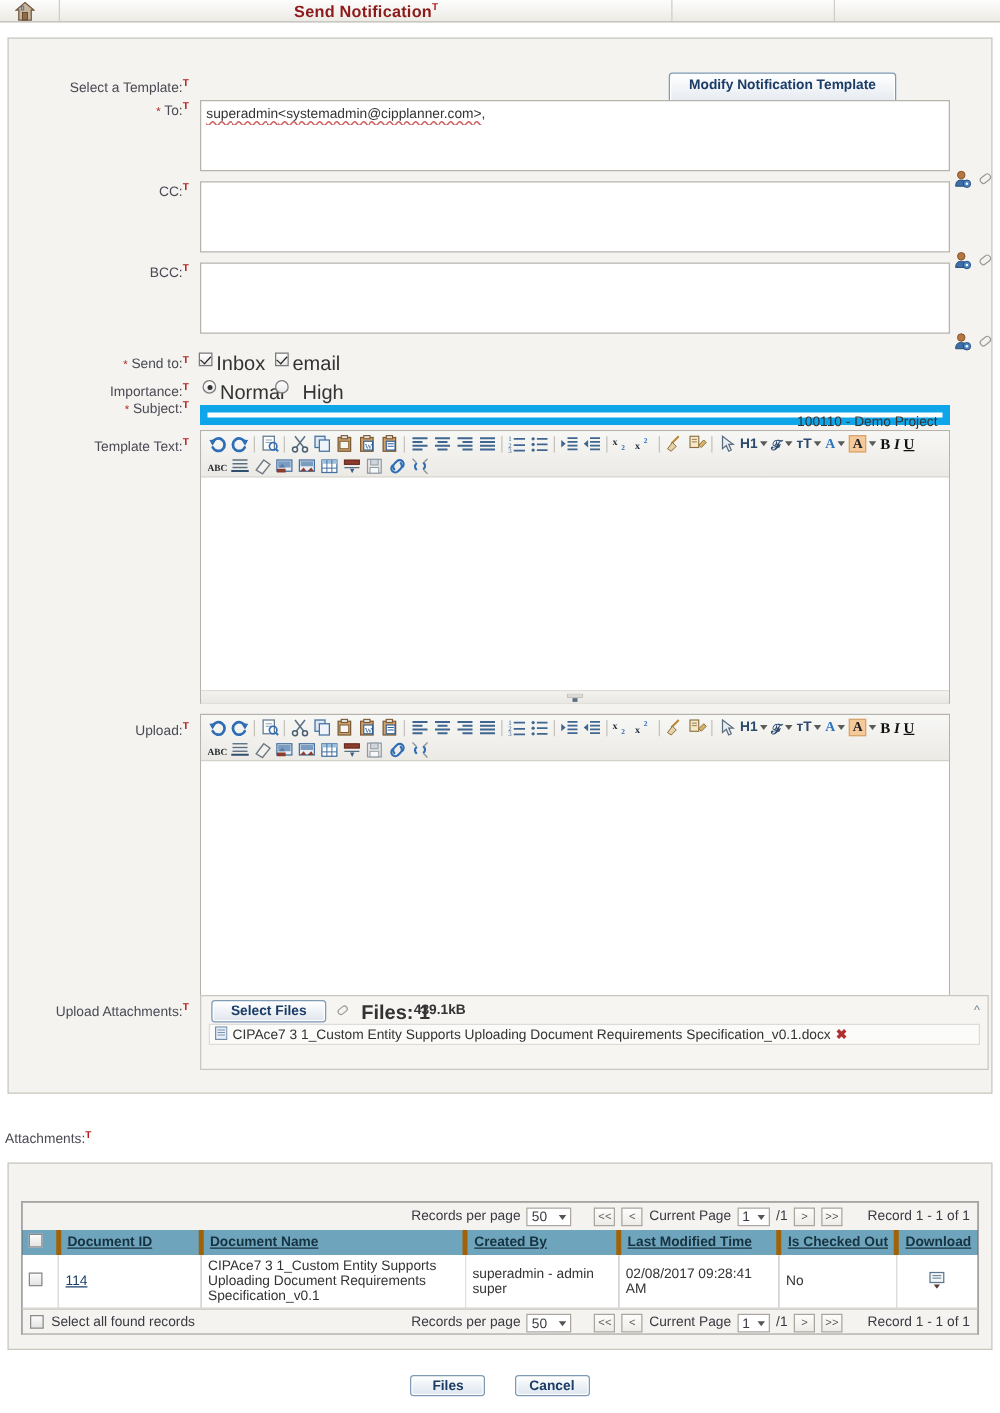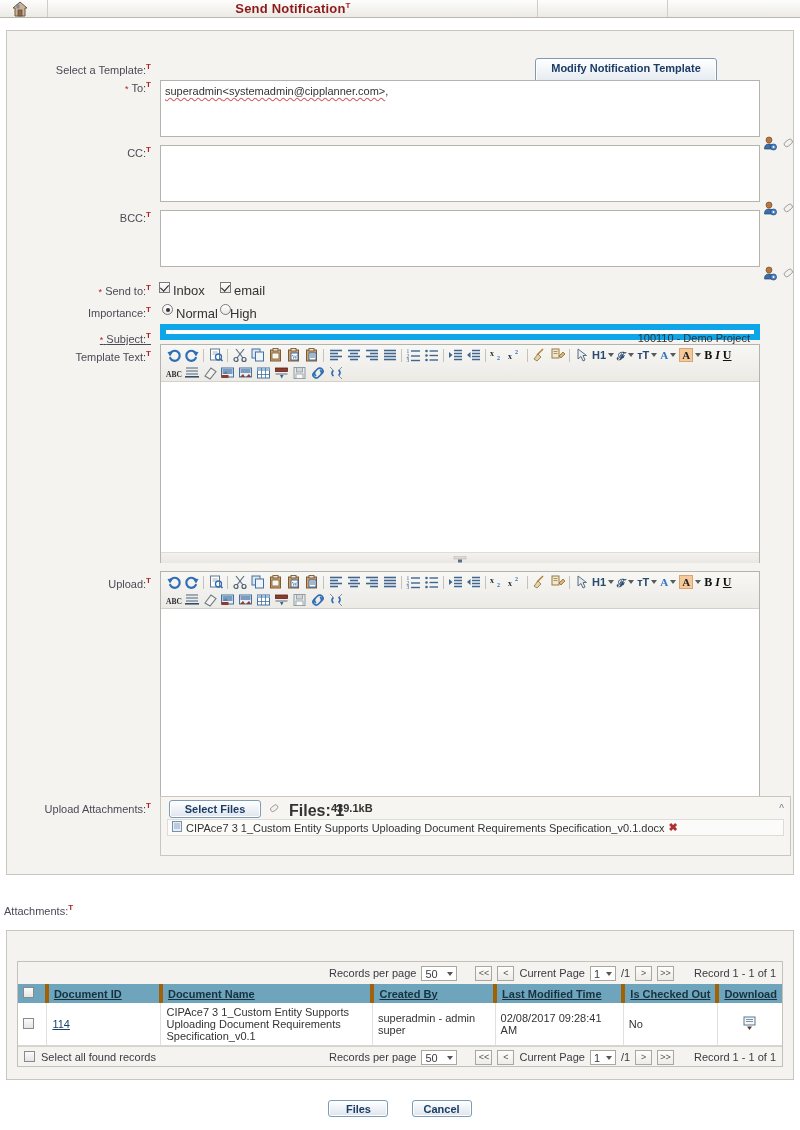--- a/index.html
+++ b/index.html
@@ -154,21 +154,21 @@
   .rdo.checked::after {
     content: "";
     position: absolute;
     left: 2.5px; top: 2.5px;
     width: 4px; height: 4px;
     border-radius: 50%;
     background: #333;
   }
   .inline-lbl {
     position: absolute;
-    font-size: 13px;
+    font-size: 16px;
     color: #333;
   }
 
   
   .editor {
     position: absolute;
     border: 1px solid #b5b3ab;
     background: #fff;
   }
   .etoolbar {
@@ -509,23 +509,23 @@
   <span class="inline-lbl" style="left:166px;top:252px;">Inbox</span>
   <span class="cbx checked" style="left:213px;top:251px;"></span>
   <span class="inline-lbl" style="left:227px;top:252px;">email</span>
 
   <div class="lbl" style="left:0;top:274px;width:144px;">
     <span>Importance:</span><span class="sup-t">T</span>
   </div>
   <span class="rdo checked" style="left:155px;top:273px;"></span>
   <span class="inline-lbl" style="left:169px;top:275px;">Normal</span>
   <span class="rdo" style="left:213px;top:273px;"></span>
-  <span class="inline-lbl" style="left:223px;top:275px;">High</span>
-
-  <div class="lbl" style="left:0;top:300px;width:144px;text-decoration:underline;">
+  <span class="inline-lbl" style="left:235px;top:275px;">High</span>
+
+  <div class="lbl" style="left:0;top:288px;width:144px;">
     <span class="req">*</span>
     <span>Subject:</span><span class="sup-t">T</span>
   </div>
   <div class="inputtext" style="left:153px;top:293px;width:600px;">100110 - Demo Project</div>
 
   <div class="lbl" style="left:0;top:318px;width:144px;">
     <span>Template Text:</span><span class="sup-t">T</span>
   </div>
   <div class="editor" style="left:153px;top:313px;width:600px;height:219px;">
     <div class="etoolbar">

